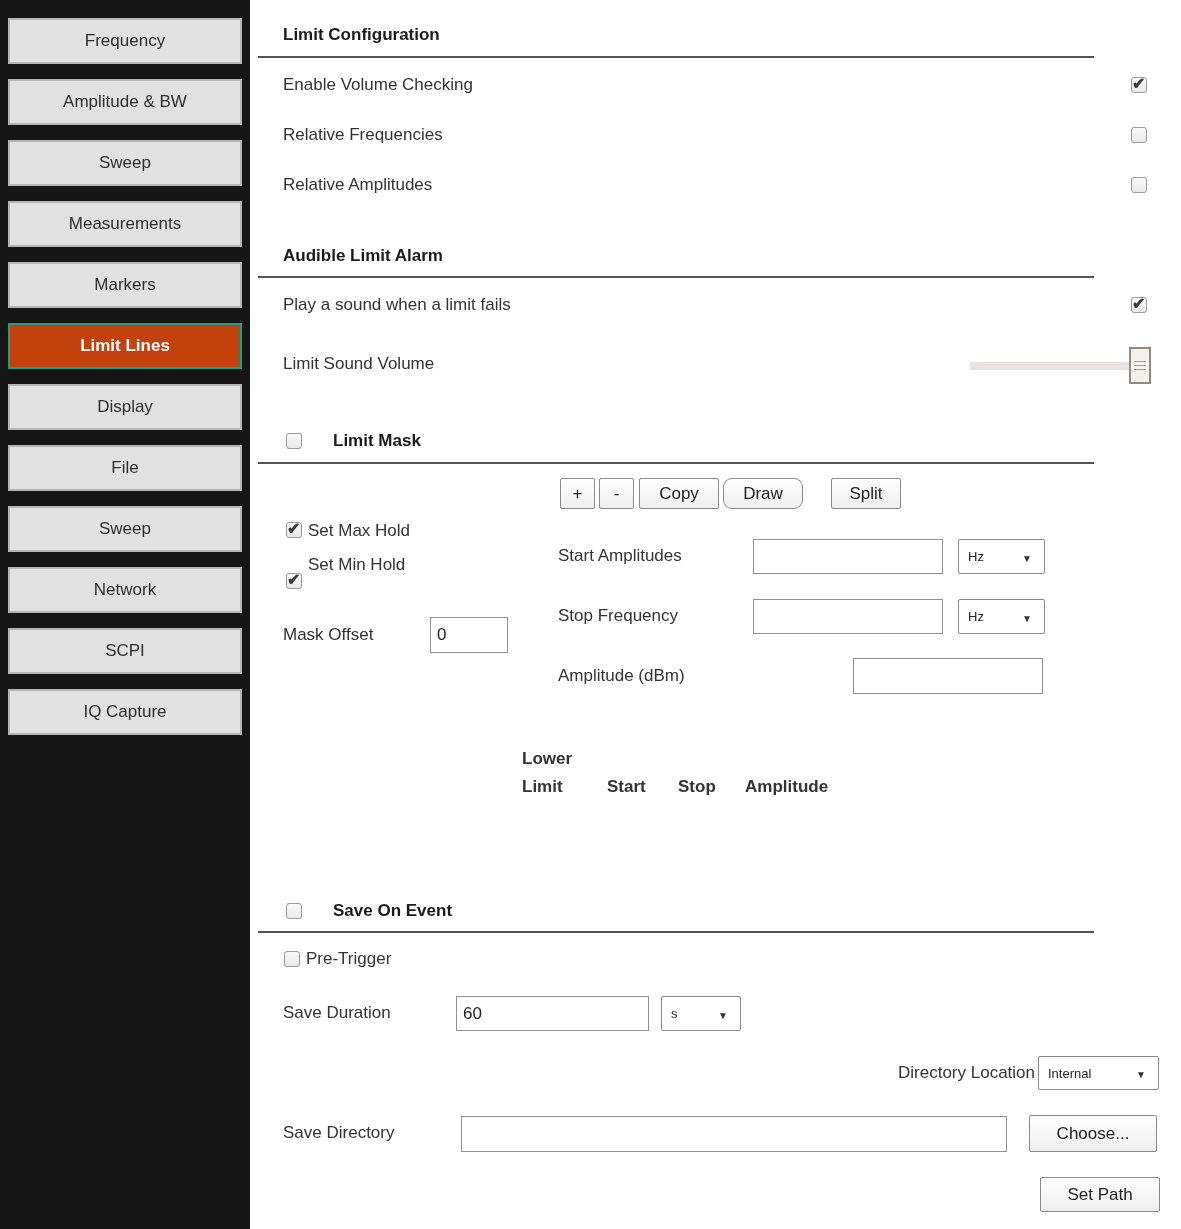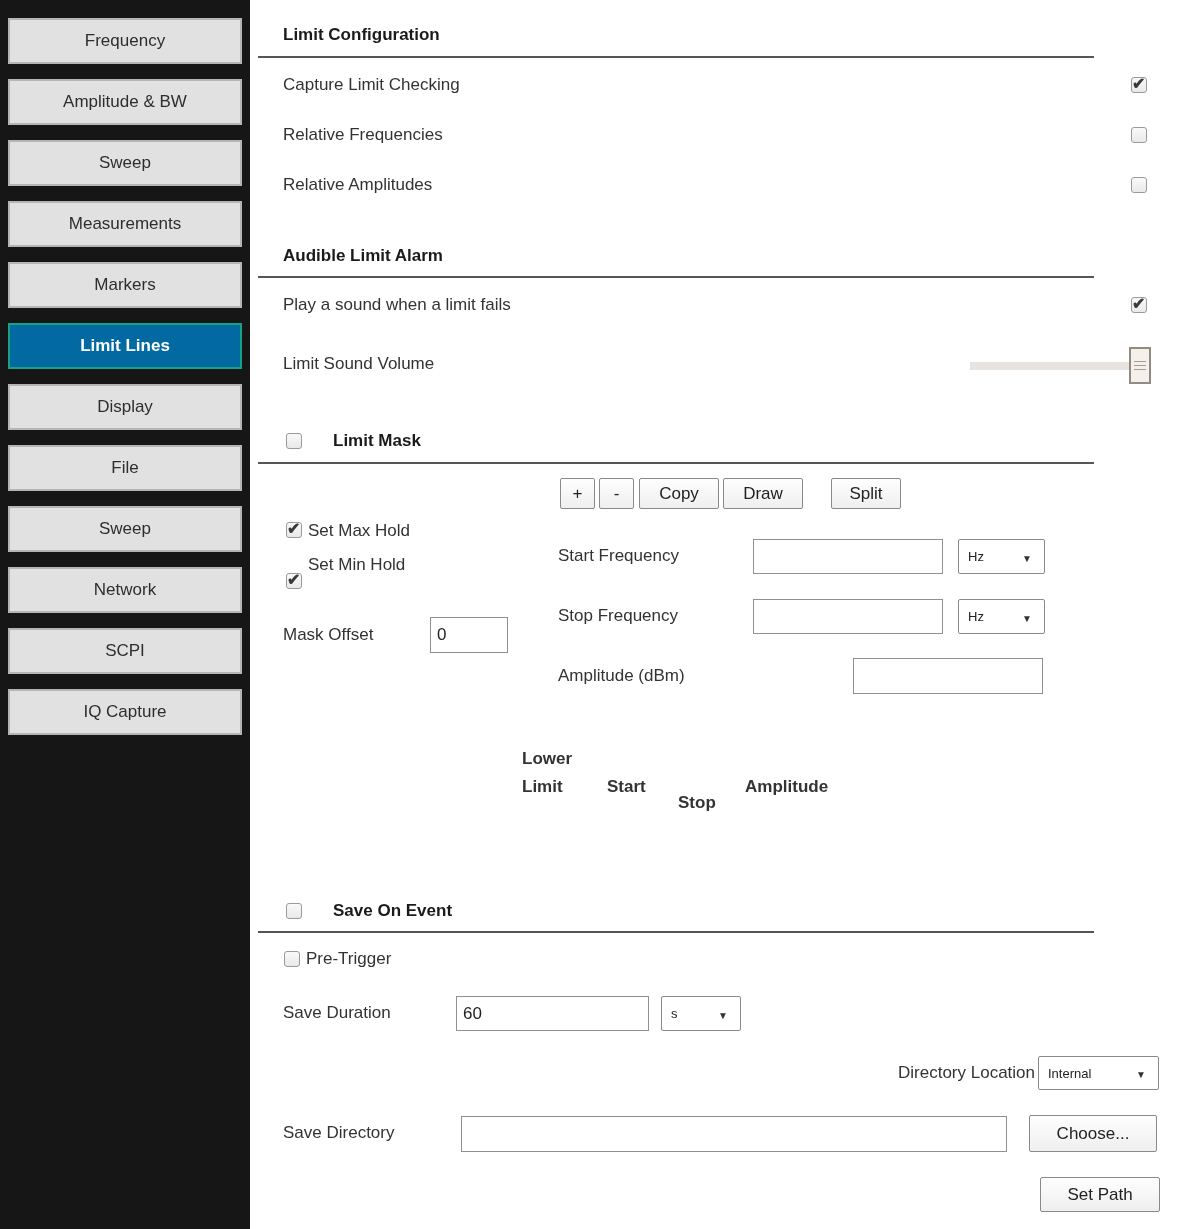--- a/index.html
+++ b/index.html
@@ -58,35 +58,35 @@
 </head>
 <body>
 
 <div class="sidebar">
   <div class="sb-pad"></div>
   <div class="sb-btn">Frequency</div>
   <div class="sb-btn">Amplitude &amp; BW</div>
   <div class="sb-btn">Sweep</div>
   <div class="sb-btn">Measurements</div>
   <div class="sb-btn">Markers</div>
-  <div class="sb-btn active" style="background: #0369a1;">Limit Lines</div>
+  <div class="sb-btn active" style="background: #c2410c;">Limit Lines</div>
   <div class="sb-btn">Display</div>
   <div class="sb-btn">File</div>
   <div class="sb-btn">Sweep</div>
   <div class="sb-btn">Network</div>
   <div class="sb-btn">SCPI</div>
   <div class="sb-btn">IQ Capture</div>
 </div>
 
 <div class="main">
 
   <div class="h-sec" style="left:33px;top:24px;">Limit Configuration</div>
   <div class="rule" style="top:56px;"></div>
 
-  <div class="lbl" style="left:33px;top:74px;">Capture Limit Checking</div>
+  <div class="lbl" style="left:33px;top:74px;">Enable Volume Checking</div>
   <span class="cb checked" style="left:881px;top:77px;"></span>
 
   <div class="lbl" style="left:33px;top:124px;">Relative Frequencies</div>
   <span class="cb" style="left:881px;top:127px;"></span>
 
   <div class="lbl" style="left:33px;top:174px;">Relative Amplitudes</div>
   <span class="cb" style="left:881px;top:177px;"></span>
 
   <div class="h-sec" style="left:33px;top:245px;">Audible Limit Alarm</div>
   <div class="rule" style="top:276px;"></div>
@@ -104,27 +104,27 @@
       </div>
   </div>
 
   <span class="cb" style="left:36px;top:433px;"></span>
   <div class="h-sec" style="left:83px;top:430px;">Limit Mask</div>
   <div class="rule" style="top:462px;"></div>
 
   <button class="btn" style="left:310px;top:478px;width:35px;height:31px;">+</button>
   <button class="btn" style="left:349px;top:478px;width:35px;height:31px;">-</button>
   <button class="btn" style="left:389px;top:478px;width:80px;height:31px;">Copy</button>
-  <button class="btn" style="left:473px;top:478px;width:80px;height:31px;">Draw</button>
+  <button class="btn" style="left:473px;top:478px;width:80px;height:31px;border-radius:9px;">Draw</button>
   <button class="btn" style="left:557px;top:478px;width:70px;height:31px;margin-left:24px;">Split</button>
 
   <span class="cb checked" style="left:36px;top:522px;"></span>
   <div class="lbl" style="left:58px;top:520px;">Set Max Hold</div>
 
-  <div class="lbl" style="left:308px;top:545px;">Start Frequency</div>
+  <div class="lbl" style="left:308px;top:545px;">Start Amplitudes</div>
   <input class="txt" style="left: 503px; top: 539px; width: 190px; height: 35px;" value="">
   <span class="sel" style="left:708px;top:539px;width:87px;height:35px;">
     <span class="sel-text">Hz</span>
     <span class="sel-caret"></span>
   </span>
 
   <span class="cb checked" style="left:36px;top:573px;"></span>
   <div class="lbl" style="left:58px;top:554px;">Set Min Hold</div>
 
   <div class="lbl" style="left:308px;top:605px;">Stop Frequency</div>
@@ -136,21 +136,21 @@
 
   <div class="lbl" style="left:33px;top:624px;">Mask Offset</div>
   <input class="txt" style="left: 180px; top: 617px; width: 78px; height: 36px;" value="0">
 
   <div class="lbl" style="left:308px;top:665px;">Amplitude (dBm)</div>
   <input class="txt" style="left: 603px; top: 658px; width: 190px; height: 36px;" value="">
 
   <div class="lbl bold" style="left:272px;top:748px;">Lower</div>
   <div class="lbl bold" style="left:272px;top:776px;">Limit</div>
   <div class="lbl bold" style="left:357px;top:776px;">Start</div>
-  <div class="lbl bold" style="left:428px;top:792px;">Stop</div>
+  <div class="lbl bold" style="left:428px;top:776px;">Stop</div>
   <div class="lbl bold" style="left:495px;top:776px;">Amplitude</div>
 
   <span class="cb" style="left:36px;top:903px;"></span>
   <div class="h-sec" style="left:83px;top:900px;">Save On Event</div>
   <div class="rule" style="top:931px;"></div>
 
   <span class="cb" style="left:34px;top:951px;"></span>
   <div class="lbl" style="left:56px;top:948px;">Pre-Trigger</div>
 
   <div class="lbl" style="left:33px;top:1002px;">Save Duration</div>

